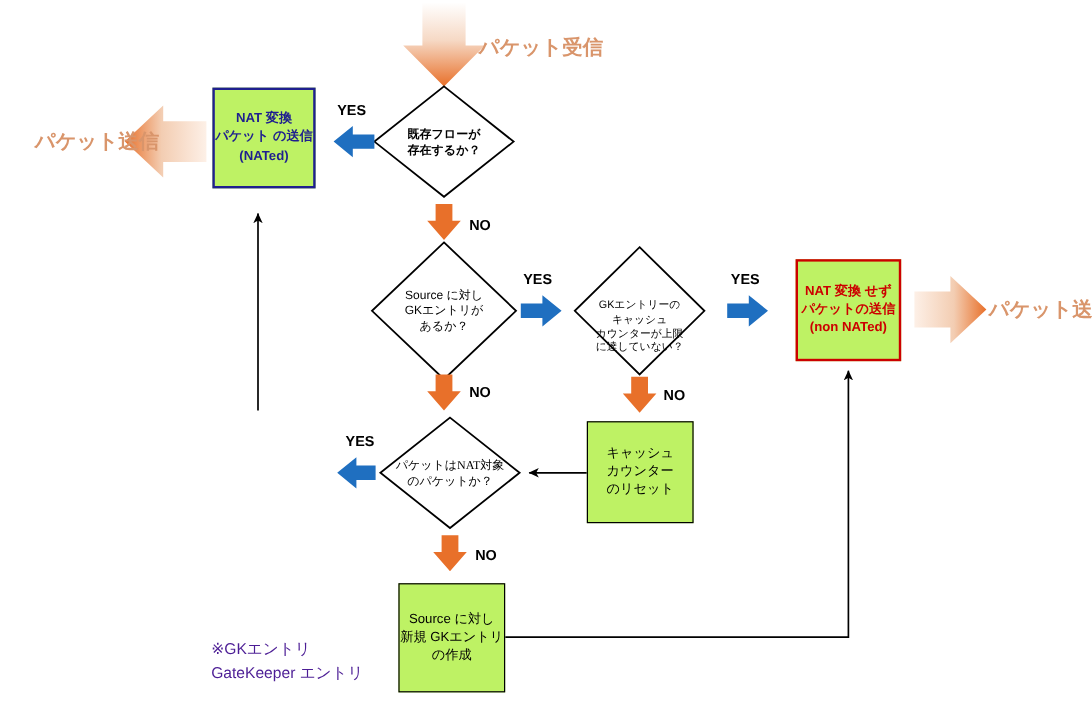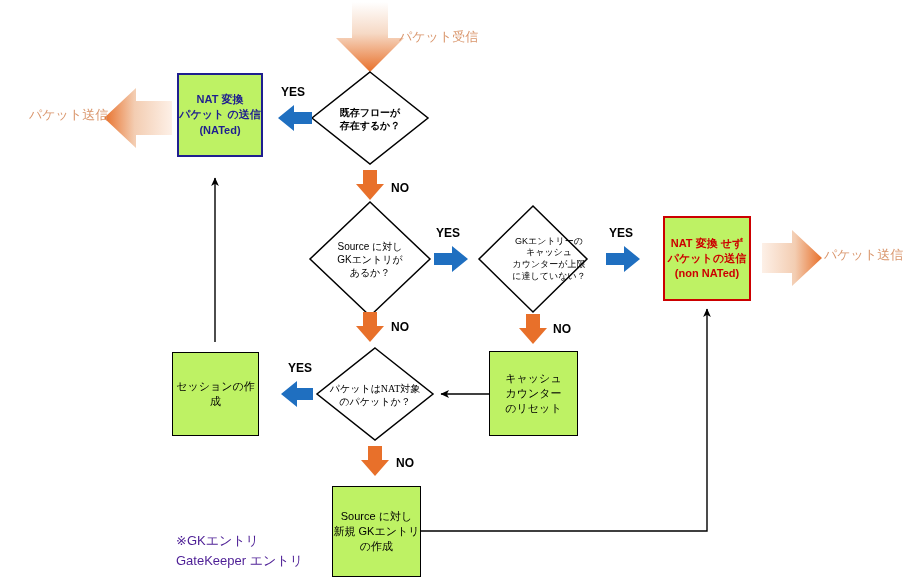--- a/index.html
+++ b/index.html
@@ -64,23 +64,24 @@
   }
   .edge-label {
     position: absolute;
     font-size: 12px;
     color: #000000;
     white-space: nowrap;
     font-weight: bold;
   }
   .flow-label {
     position: absolute;
-    font-size: 13px;
+    font-size: 17px;
     color: #d9956b;
     white-space: nowrap;
+    font-weight: bold;
   }
   .legend {
     position: absolute;
     font-size: 13px;
     color: #4c1d95;
     line-height: 1.55;
     white-space: pre;
   }
 </style>
 </head>
@@ -187,21 +188,21 @@
     <span style="white-space:pre-line;font-weight:bold;">既存フローが
 存在するか？</span>
   </div>
 
   <div class="diamond-label" style="left:311px; top:228px; width:118px; height:62px;">
     <span style="white-space:pre-line;">Source に対し
 GKエントリが
 あるか？</span>
   </div>
 
-  <div class="diamond-label" style="left:497px; top:222px; width:104px; height:74px; font-size:9px;">
+  <div class="diamond-label" style="left:481px; top:222px; width:104px; height:74px; font-size:9px;align-items:flex-end;">
     <span style="white-space:pre-line;">GKエントリーの
 キャッシュ
 カウンターが上限
 に達していない？</span>
   </div>
 
   <div class="diamond-label" style="left:318px; top:372px; width:114px; height:46px;font-family:Liberation Serif, serif;">
     <span style="white-space:pre-line;">パケットはNAT対象
 のパケットか？</span>
   </div>
@@ -211,23 +212,20 @@
 パケット の送信
 (NATed)</span>
   </div>
 
   <div class="node proc red" style="left:663px; top:216px; width:88px; height:85px;">
     <span style="white-space:pre-line;">NAT 変換 せず
 パケットの送信
 (non NATed)</span>
   </div>
 
-  <div class="node proc" style="left:172px; top:352px; width:87px; height:84px;">
-    <span style="white-space:pre-line;">セッションの作成</span>
-  </div>
 
   <div class="node proc" style="left:489px; top:351px; width:89px; height:85px;">
     <span style="white-space:pre-line;">キャッシュ
 カウンター
 のリセット</span>
   </div>
 
   <div class="node proc" style="left:332px; top:486px; width:89px; height:91px;">
     <span style="white-space:pre-line;">Source に対し
 新規 GKエントリ

